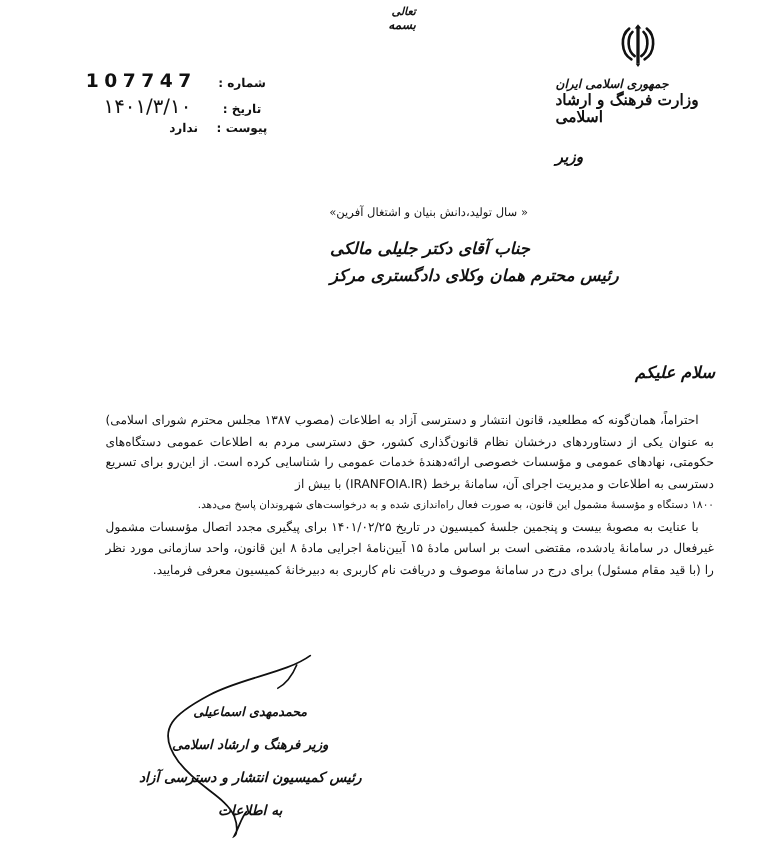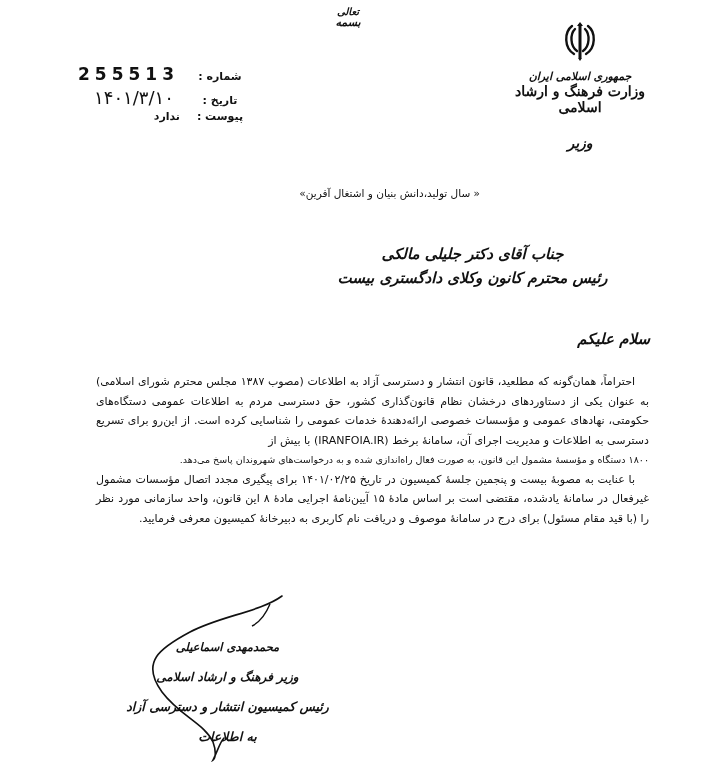--- a/index.html
+++ b/index.html
@@ -13,34 +13,33 @@
       position: relative;
       overflow: hidden;
       color: #111111;
       font-family: "DejaVu Sans", sans-serif;
     }
     .abs { position: absolute; }
 
     
     .invocation {
       left: 318px; top: 6px; width: 60px;
-      text-align: center;
       font-family: "DejaVu Serif", serif;
       font-style: italic;
       font-size: 11px;
       line-height: 11px;
       font-weight: bold;
     }
     .invocation .l1 { display:block; font-size: 10px; }
     .invocation .l2 { display:block; font-size: 11px; }
 
     
     .header-right {
       left: 505px; top: 20px; width: 150px;
-      text-align: center;
+      text-align: left;
     }
     .emblem { width: 36px; height: 42px; margin: 0 auto; display:block; }
     .hdr-republic {
       font-family: "DejaVu Serif", serif;
       font-style: italic; font-weight: bold;
       font-size: 11px; margin-top: 8px; line-height: 13px;
     }
     .hdr-ministry {
       font-family: "DejaVu Serif", serif;
       font-weight: bold;
@@ -72,22 +71,22 @@
     
     .slogan {
       left: 240px; top: 187px; width: 240px;
       text-align: right;
       font-size: 10.5px;
       white-space: nowrap;
     }
 
     
     .addressee {
-      left: 300px; top: 242px; width: 345px;
-      text-align: center;
+      left: 300px; top: 214px; width: 345px;
+      text-align: left;
       font-family: "DejaVu Serif", serif;
       font-style: italic; font-weight: bold;
       font-size: 15px; line-height: 24px;
     }
 
     .salutation {
       left: 550px; top: 330px; width: 100px;
       text-align: right;
       font-family: "DejaVu Serif", serif;
       font-style: italic; font-weight: bold;
@@ -142,37 +141,37 @@
     <path d="M16 38 L18 41 L20 38 Z" fill="#111"></path>
   </svg>
   <div class="hdr-republic">جمهوری اسلامی ایران</div>
   <div class="hdr-ministry">وزارت فرهنگ و ارشاد اسلامی</div>
   <div class="hdr-minister">وزیر</div>
 </div>
 
 <div class="abs meta">
   <div class="meta-row">
     <span class="meta-label">شماره :</span>
-    <span class="meta-value number">255513</span>
+    <span class="meta-value number">107747</span>
   </div>
   <div class="meta-row">
     <span class="meta-label">تاریخ :</span>
     <span class="meta-value date">۱۴۰۱/۳/۱۰</span>
   </div>
   <div class="meta-row">
     <span class="meta-label">پیوست :</span>
     <span class="meta-value bold">ندارد</span>
   </div>
 </div>
 
 <div class="abs slogan">« سال تولید،دانش بنیان و اشتغال آفرین»</div>
 
 <div class="abs addressee">
   <div>جناب آقای دکتر جلیلی مالکی</div>
-  <div>رئیس محترم کانون وکلای دادگستری بیست</div>
+  <div>رئیس محترم همان وکلای دادگستری مرکز</div>
 </div>
 
 <div class="abs salutation">سلام علیکم</div>
 
 <div class="abs body-text">
   <p>احتراماً، همان‌گونه که مطلعید، قانون انتشار و دسترسی آزاد به اطلاعات (مصوب ۱۳۸۷ مجلس محترم شورای اسلامی) به عنوان یکی از دستاوردهای درخشان نظام قانون‌گذاری کشور، حق دسترسی مردم به اطلاعات عمومی دستگاه‌های حکومتی، نهادهای عمومی و مؤسسات خصوصی ارائه‌دهندهٔ خدمات عمومی را شناسایی کرده است. از این‌رو برای تسریع دسترسی به اطلاعات و مدیریت اجرای آن، سامانهٔ برخط (IRANFOIA.IR) با بیش از</p>
   <p class="tight" style="text-indent:0">۱۸۰۰ دستگاه و مؤسسهٔ مشمول این قانون، به صورت فعال راه‌اندازی شده و به درخواست‌های شهروندان پاسخ می‌دهد.</p>
   <p>با عنایت به مصوبهٔ بیست و پنجمین جلسهٔ کمیسیون در تاریخ ۱۴۰۱/۰۲/۲۵ برای پیگیری مجدد اتصال مؤسسات مشمول غیرفعال در سامانهٔ یادشده، مقتضی است بر اساس مادهٔ ۱۵ آیین‌نامهٔ اجرایی مادهٔ ۸ این قانون، واحد سازمانی مورد نظر را (با قید مقام مسئول) برای درج در سامانهٔ موصوف و دریافت نام کاربری به دبیرخانهٔ کمیسیون معرفی فرمایید.</p>
 </div>
 

